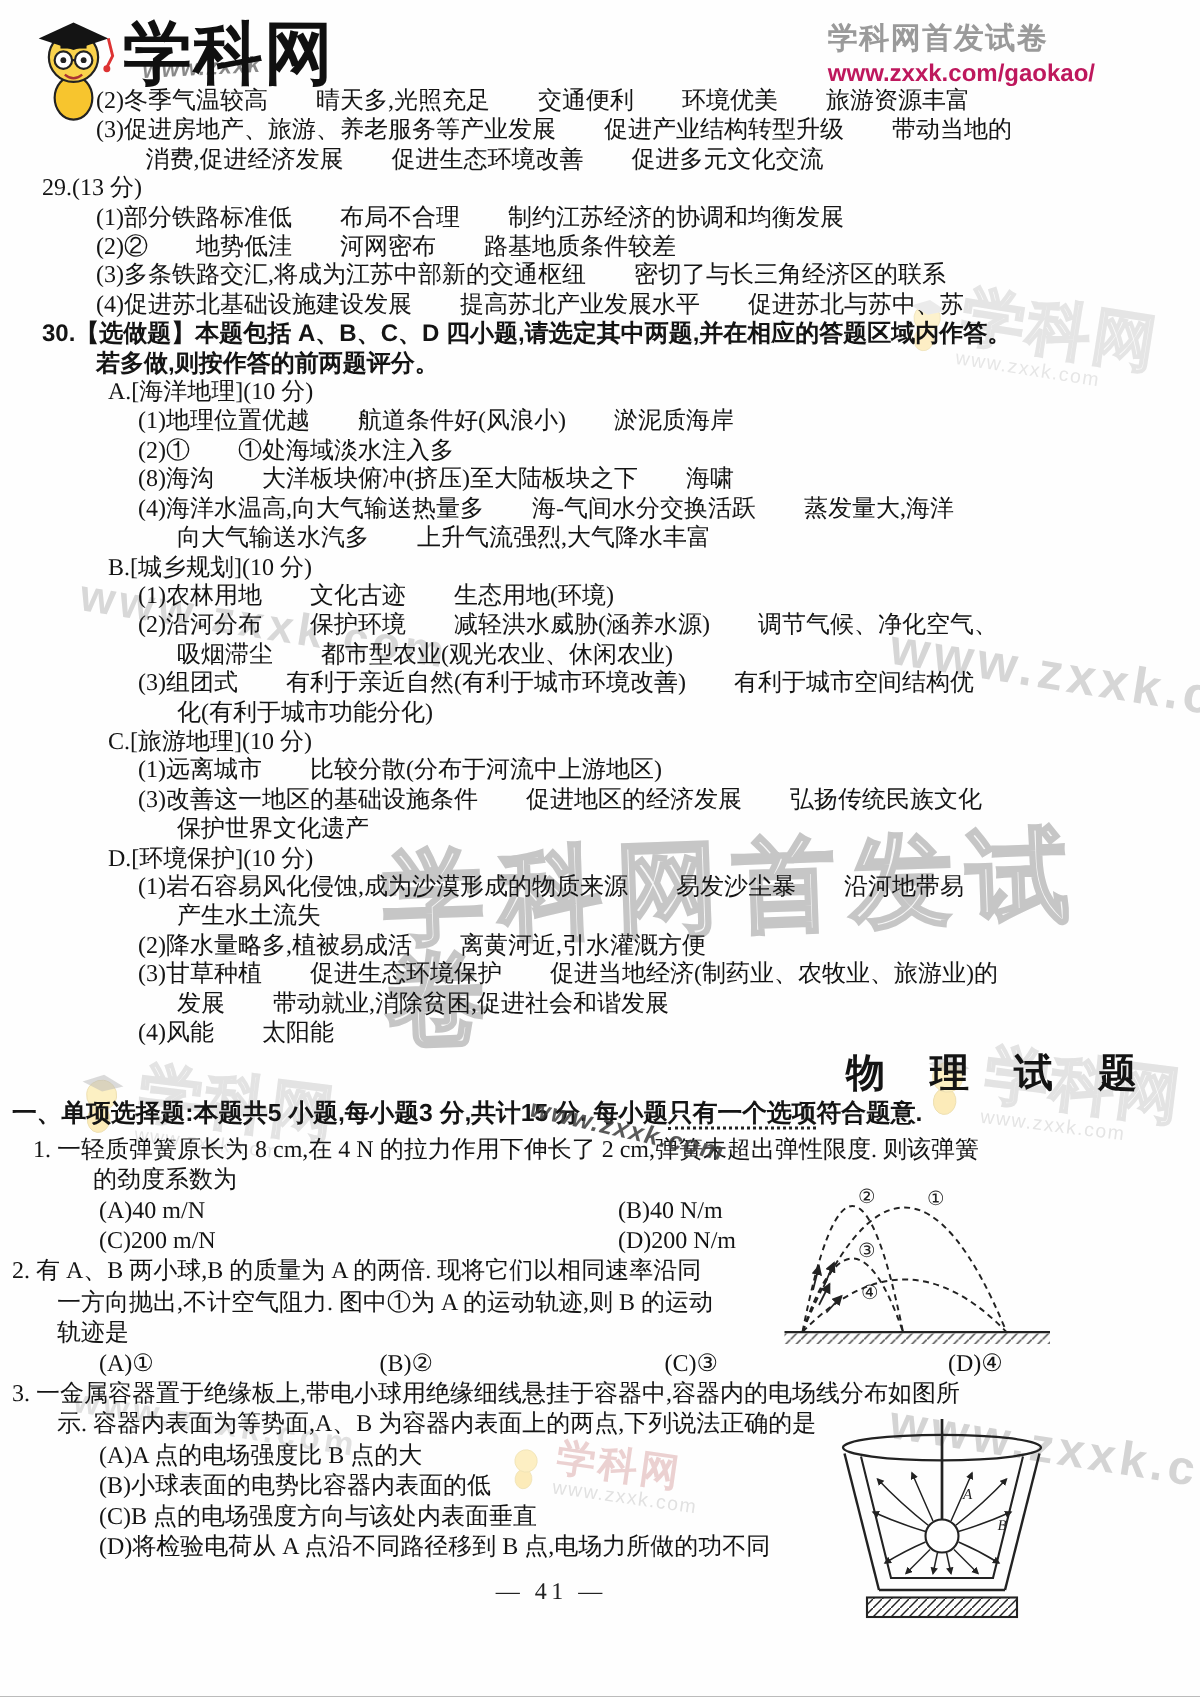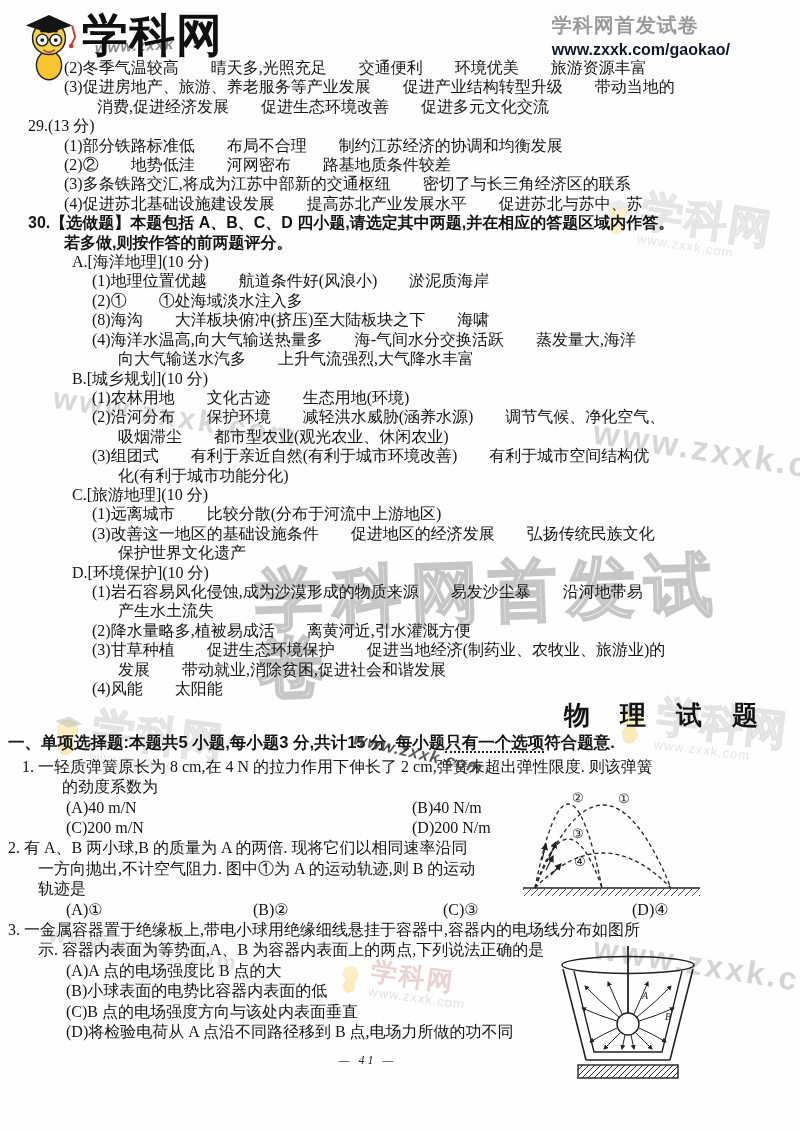--- a/index.html
+++ b/index.html
@@ -23,30 +23,30 @@
   .p1{margin-left:22px;margin-top:4px}
   .pc1{margin-left:62px}
   .pc2{margin-left:38px}
   .popt{margin-left:66px}
   .c1{display:inline-block;width:346px}
   .o1{display:inline-block;width:187px}
   .o2{display:inline-block;width:190px}
   .o3{display:inline-block;width:189px}
   .emph{border-bottom:2px dotted #222;}
   .pagenum{position:relative;z-index:2;width:735px;text-align:center;margin-top:10px;
-           font-size:12px;letter-spacing:3px;color:#222;font-style:italic;}
+           font-size:16px;letter-spacing:3px;color:#222;}
   
   .logo{position:absolute;left:20px;top:4px;z-index:4;display:flex;align-items:flex-start;}
   .logo-text{font-family:"Liberation Sans","DejaVu Sans",sans-serif;font-weight:900;
              font-size:46px;line-height:50px;letter-spacing:1px;color:#101010;margin-left:4px;margin-top:6px;}
   .hdr-right{position:absolute;right:70px;top:12px;z-index:4;text-align:left;}
   .hdr-title{font-family:"Liberation Sans","DejaVu Sans",sans-serif;font-weight:bold;
              font-size:20px;color:#9a9a9a;letter-spacing:1px;}
   .hdr-url{font-family:"Liberation Sans","DejaVu Sans",sans-serif;font-weight:bold;
-           font-size:16px;color:#0f172a;margin-top:2px;}
+           font-size:16px;color:#be185d;margin-top:2px;}
   
   .wm{position:absolute;z-index:1;pointer-events:none;}
   .wm-combo{display:flex;align-items:center;gap:6px;}
   .wm-zi{font-family:"Liberation Sans","DejaVu Sans",sans-serif;font-weight:bold;font-size:42px;
          color:#fbfbfb;-webkit-text-stroke:1.4px #cdcdcd;letter-spacing:2px;line-height:1;}
   .wm-url{font-family:"Liberation Sans","DejaVu Sans",sans-serif;font-size:13px;color:#cfcfcf;letter-spacing:1px;}
   .wm-biggray{font-family:"Liberation Sans","DejaVu Sans",sans-serif;font-weight:bold;letter-spacing:3px;line-height:1;}
   .wm-center{font-family:"Liberation Sans","DejaVu Sans",sans-serif;font-weight:900;font-size:68px;
              letter-spacing:10px;line-height:1;color:rgba(210,210,210,0.15);-webkit-text-stroke:2px #c6c6c6;}
   .wm-dark{font-family:"Liberation Sans","DejaVu Sans",sans-serif;font-style:italic;font-weight:bold;

